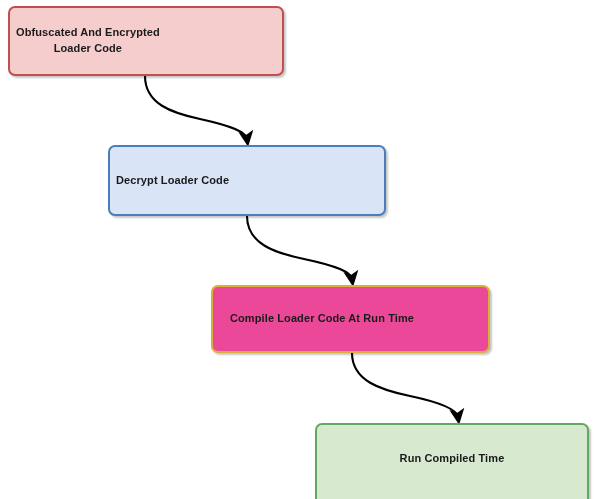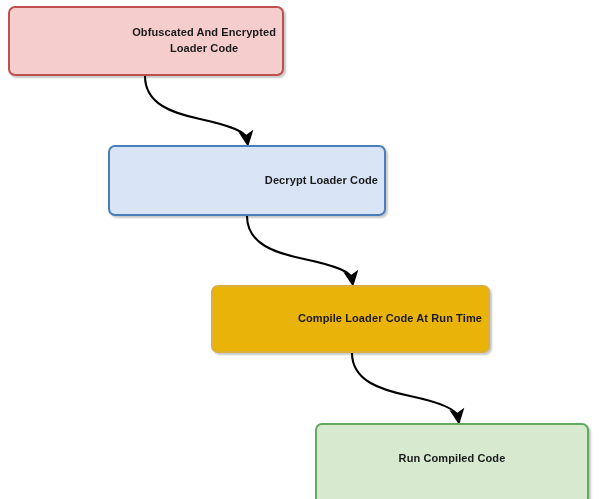--- a/index.html
+++ b/index.html
@@ -27,21 +27,21 @@
     pointer-events: none;
   }
   .node {
     position: absolute;
     box-sizing: border-box;
     border-radius: 7px;
     border-width: 2px;
     border-style: solid;
     display: flex;
     align-items: center;
-    justify-content: flex-end;
+    justify-content: flex-start;
     text-align: center;
     box-shadow: 2px 2px 2px rgba(0,0,0,0.22);
   }
   .node-label {
     font-size: 11px;
     font-weight: bold;
     color: #1a1a1a;
     line-height: 1.42;
     letter-spacing: 0.1px;
     white-space: pre-line;
@@ -50,21 +50,21 @@
   #node-obfuscated {
     left: 8px;  top: 6px;   width: 276px; height: 70px;
     background: #f5cdcd; border-color: #c0504d;
   }
   #node-decrypt {
     left: 108px; top: 145px; width: 278px; height: 71px;
     background: #d9e5f7; border-color: #4a7ebb;
   }
   #node-compile {
     left: 211px; top: 285px; width: 279px; height: 68px;
-    background: #eab308; border-color: #dcae3a;
+    background: #ec4899; border-color: #dcae3a; padding-left: 11px;
   }
   #node-run {
     left: 315px; top: 423px; width: 274px; height: 82px;
     background: #d7ead0; border-color: #62a860;
   }
   #node-run .node-label {
     position: absolute;
     top: 26px;
     left: 0;
     right: 0;
@@ -106,17 +106,17 @@
 
   <div class="node" id="node-decrypt">
     <span class="node-label">Decrypt Loader Code</span>
   </div>
 
   <div class="node" id="node-compile">
     <span class="node-label">Compile Loader Code At Run Time</span>
   </div>
 
   <div class="node" id="node-run">
-    <span class="node-label">Run Compiled Code</span>
+    <span class="node-label">Run Compiled Time</span>
   </div>
 
 
 </div>
 
 </body></html>

